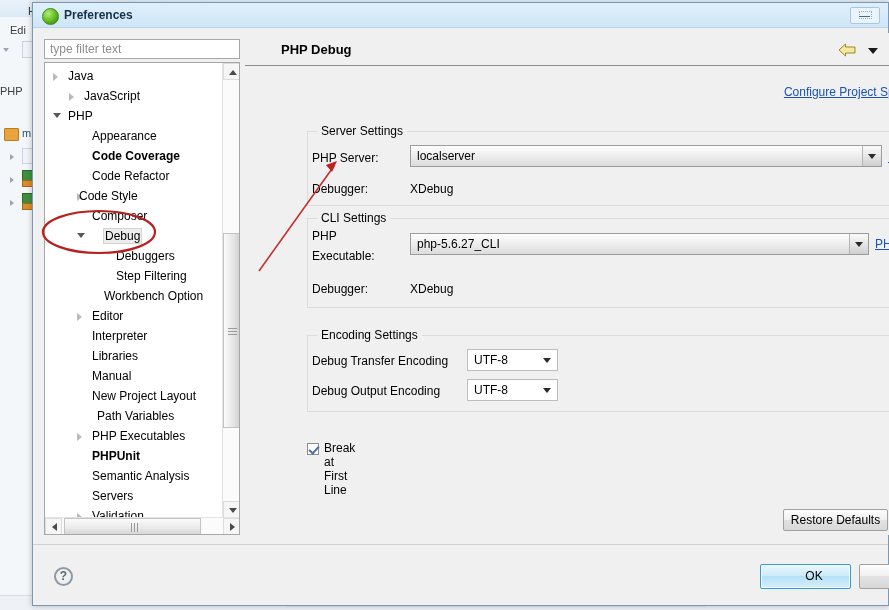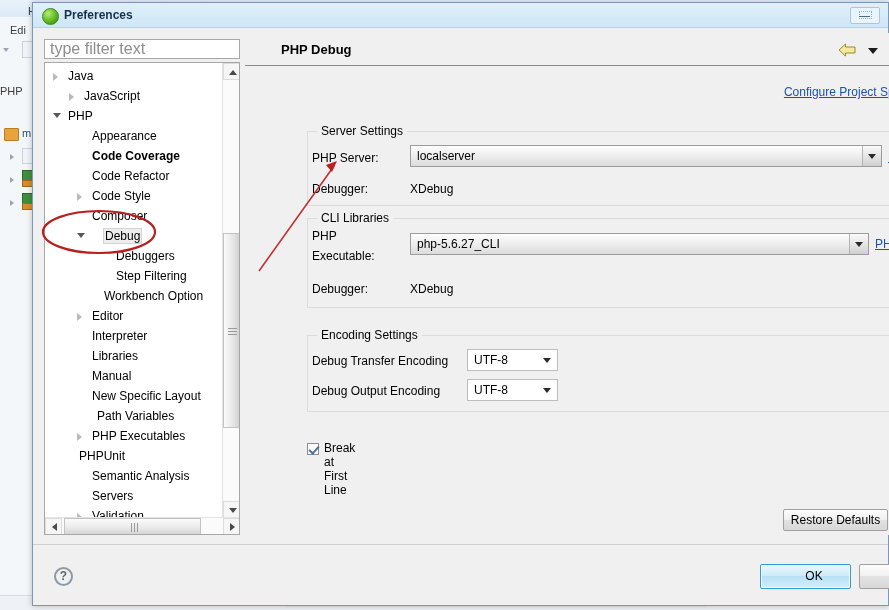--- a/index.html
+++ b/index.html
@@ -66,21 +66,21 @@
     position:absolute;right:8px;top:4px;width:28px;height:15px;
     border:1px solid #a9c6de;background:#e9f4fc;border-radius:2px;
   }
   #dlg-min .bar{position:absolute;left:8px;top:8px;width:11px;height:1px;background:#4a6a85;}
   #dlg-min .bx{position:absolute;left:8px;top:3px;width:11px;height:6px;border:1px dotted #8fb0c9;}
 
   
   #filter-box{
     position:absolute;left:11px;top:36px;width:196px;height:20px;
     border:1px solid #a7a7a7;background:#fff;box-sizing:border-box;
-    font-family:"Liberation Sans", sans-serif;font-size:16px;
+    font-family:"Liberation Sans", sans-serif;font-size:12px;
     padding:0 0 0 5px;color:#8d8d8d;line-height:18px;
   }
   #filter-box::placeholder{color:#8d8d8d;}
 
   
   #tree-panel{
     position:absolute;left:11px;top:59px;width:196px;height:473px;
     border:1px solid #a7a7a7;background:#fff;box-sizing:border-box;overflow:hidden;
   }
   #tree-scroll{position:absolute;left:0;top:0;width:186px;height:455px;overflow:hidden;}
@@ -266,34 +266,34 @@
   <input id="filter-box" type="text" value="" placeholder="type filter text" style="">
 
   <div id="tree-panel">
     <div id="tree-scroll">
         <div class="tnode" style="top: 3px; left: 8px;"><span class="twist closed" style="left: 0px;"></span><span class="tlabel" style="margin-left: 13px;">Java</span></div>
         <div class="tnode" style="top: 23px; left: 24px;"><span class="twist closed" style="left: 0px;"></span><span class="tlabel" style="margin-left: 13px;">JavaScript</span></div>
         <div class="tnode" style="top: 43px; left: 8px;"><span class="twist open" style="left: 0px;"></span><span class="tlabel" style="margin-left: 13px;">PHP</span></div>
         <div class="tnode" style="top: 63px; left: 32px;"><span class="tlabel" style="margin-left: 13px;">Appearance</span></div>
         <div class="tnode" style="top: 83px; left: 32px; font-weight: bold;"><span class="tlabel" style="margin-left: 13px;">Code Coverage</span></div>
         <div class="tnode" style="top: 103px; left: 32px;"><span class="tlabel" style="margin-left: 13px;">Code Refactor</span></div>
-        <div class="tnode" style="top: 123px; left: 32px;"><span class="twist closed" style="left: 0px;"></span><span class="tlabel" style="margin-left: 13px;">Code Style</span></div>
+        <div class="tnode" style="top: 123px; left: 32px;"><span class="twist closed" style="left: 0px;"></span><span class="tlabel" style="">Code Style</span></div>
         <div class="tnode" style="top: 143px; left: 32px;"><span class="tlabel" style="margin-left: 13px;">Composer</span></div>
         <div class="tnode selected" style="top: 163px; left: 32px;"><span class="twist open" style="left: 0px;"></span><span class="tlabel" style="margin-left: 26px;">Debug</span></div>
         <div class="tnode" style="top: 183px; left: 56px;"><span class="tlabel" style="margin-left: 13px;">Debuggers</span></div>
         <div class="tnode" style="top: 203px; left: 56px;"><span class="tlabel" style="margin-left: 13px;">Step Filtering</span></div>
         <div class="tnode" style="top: 223px; left: 56px;"><span class="tlabel" style="margin-left: 1px;">Workbench Option</span></div>
         <div class="tnode" style="top: 243px; left: 32px;"><span class="twist closed" style="left: 0px;"></span><span class="tlabel" style="margin-left: 13px;">Editor</span></div>
         <div class="tnode" style="top: 263px; left: 32px;"><span class="tlabel" style="margin-left: 13px;">Interpreter</span></div>
         <div class="tnode" style="top: 283px; left: 32px;"><span class="tlabel" style="margin-left: 13px;">Libraries</span></div>
         <div class="tnode" style="top: 303px; left: 32px;"><span class="tlabel" style="margin-left: 13px;">Manual</span></div>
-        <div class="tnode" style="top: 323px; left: 32px;"><span class="tlabel" style="margin-left: 13px;">New Specific Layout</span></div>
+        <div class="tnode" style="top: 323px; left: 32px;"><span class="tlabel" style="margin-left: 13px;">New Project Layout</span></div>
         <div class="tnode" style="top: 343px; left: 37px;"><span class="tlabel" style="margin-left: 13px;">Path Variables</span></div>
         <div class="tnode" style="top: 363px; left: 32px;"><span class="twist closed" style="left: 0px;"></span><span class="tlabel" style="margin-left: 13px;">PHP Executables</span></div>
-        <div class="tnode" style="top: 383px; left: 32px;"><span class="tlabel" style="">PHPUnit</span></div>
+        <div class="tnode" style="top: 383px; left: 32px;"><span class="tlabel" style="margin-left: 13px; font-weight: bold;">PHPUnit</span></div>
         <div class="tnode" style="top: 403px; left: 32px;"><span class="tlabel" style="margin-left: 13px;">Semantic Analysis</span></div>
         <div class="tnode" style="top: 423px; left: 32px;"><span class="tlabel" style="margin-left: 13px;">Servers</span></div>
         <div class="tnode" style="top: 443px; left: 32px;"><span class="twist closed" style="left: 0px;"></span><span class="tlabel" style="margin-left: 13px;">Validation</span></div>
       </div>
 
     <div id="tree-vsb">
       <div class="sb-btn sb-up">
         <div class="sb-arrow-u"></div>
       </div>
       <div id="tree-vthumb">
@@ -340,21 +340,21 @@
       <span>localserver</span>
       <span class="cbtn">
           <i></i>
         </span>
     </div>
     <div class="ilink" style="left:643px;top:117px;">PHP Se</div>
     <div class="flabel" style="left:67px;top:149px;">Debugger:</div>
     <div class="flabel" style="left:165px;top:149px;">XDebug</div>
 
     <div class="group" style="left:62px;top:185px;width:612px;height:90px;">
-      <div class="group-title">CLI Libraries</div>
+      <div class="group-title">CLI Settings</div>
     </div>
     <div class="flabel" style="left:67px;top:196px;">PHP</div>
     <div class="flabel" style="left:67px;top:216px;">Executable:</div>
     <div class="combo" style="left:165px;top:200px;width:459px;">
       <span>php-5.6.27_CLI</span>
       <span class="cbtn">
           <i></i>
         </span>
     </div>
     <div class="ilink" style="left:630px;top:204px;">PHP Execut</div>

